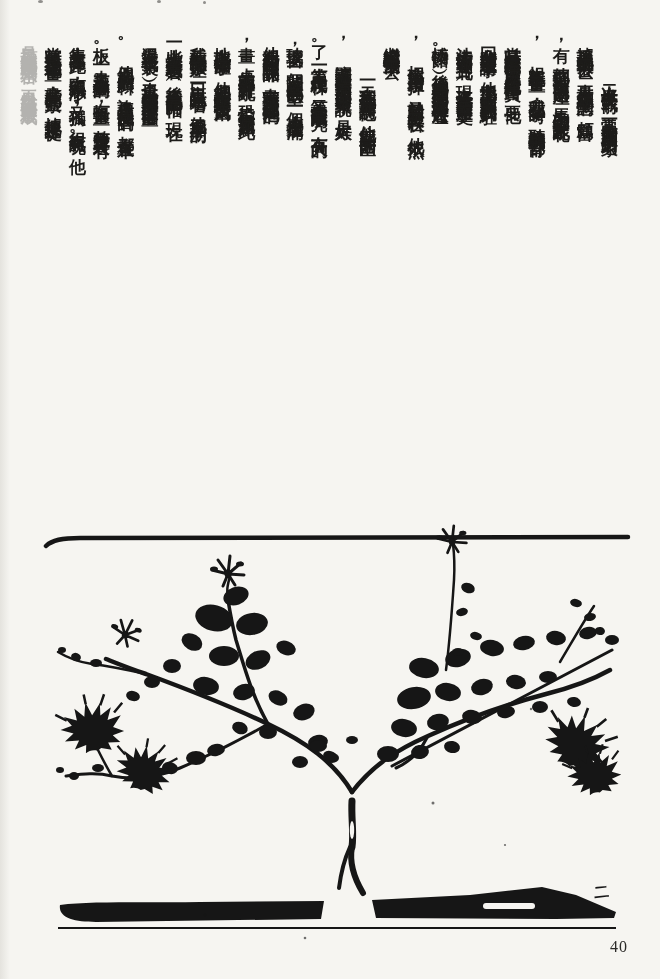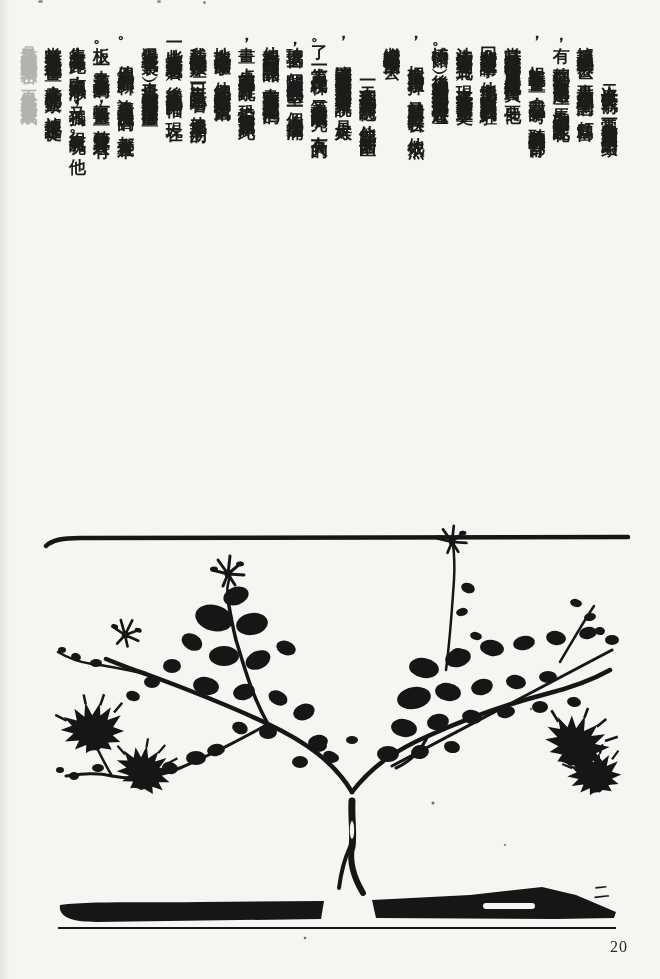--- a/index.html
+++ b/index.html
@@ -206,14 +206,14 @@
         <circle cx="531" cy="209" r="1.2"></circle>
         <circle cx="305" cy="438" r="1.3"></circle>
         <circle cx="505" cy="345" r="1.1"></circle>
         <circle cx="205" cy="415" r="1.2"></circle>
       </g>
     </g>
   </svg>
 
   <div class="illustration-marker">二</div>
 
-  <div class="page-number">20</div>
+  <div class="page-number">40</div>
 </div>
 
 </body></html>

